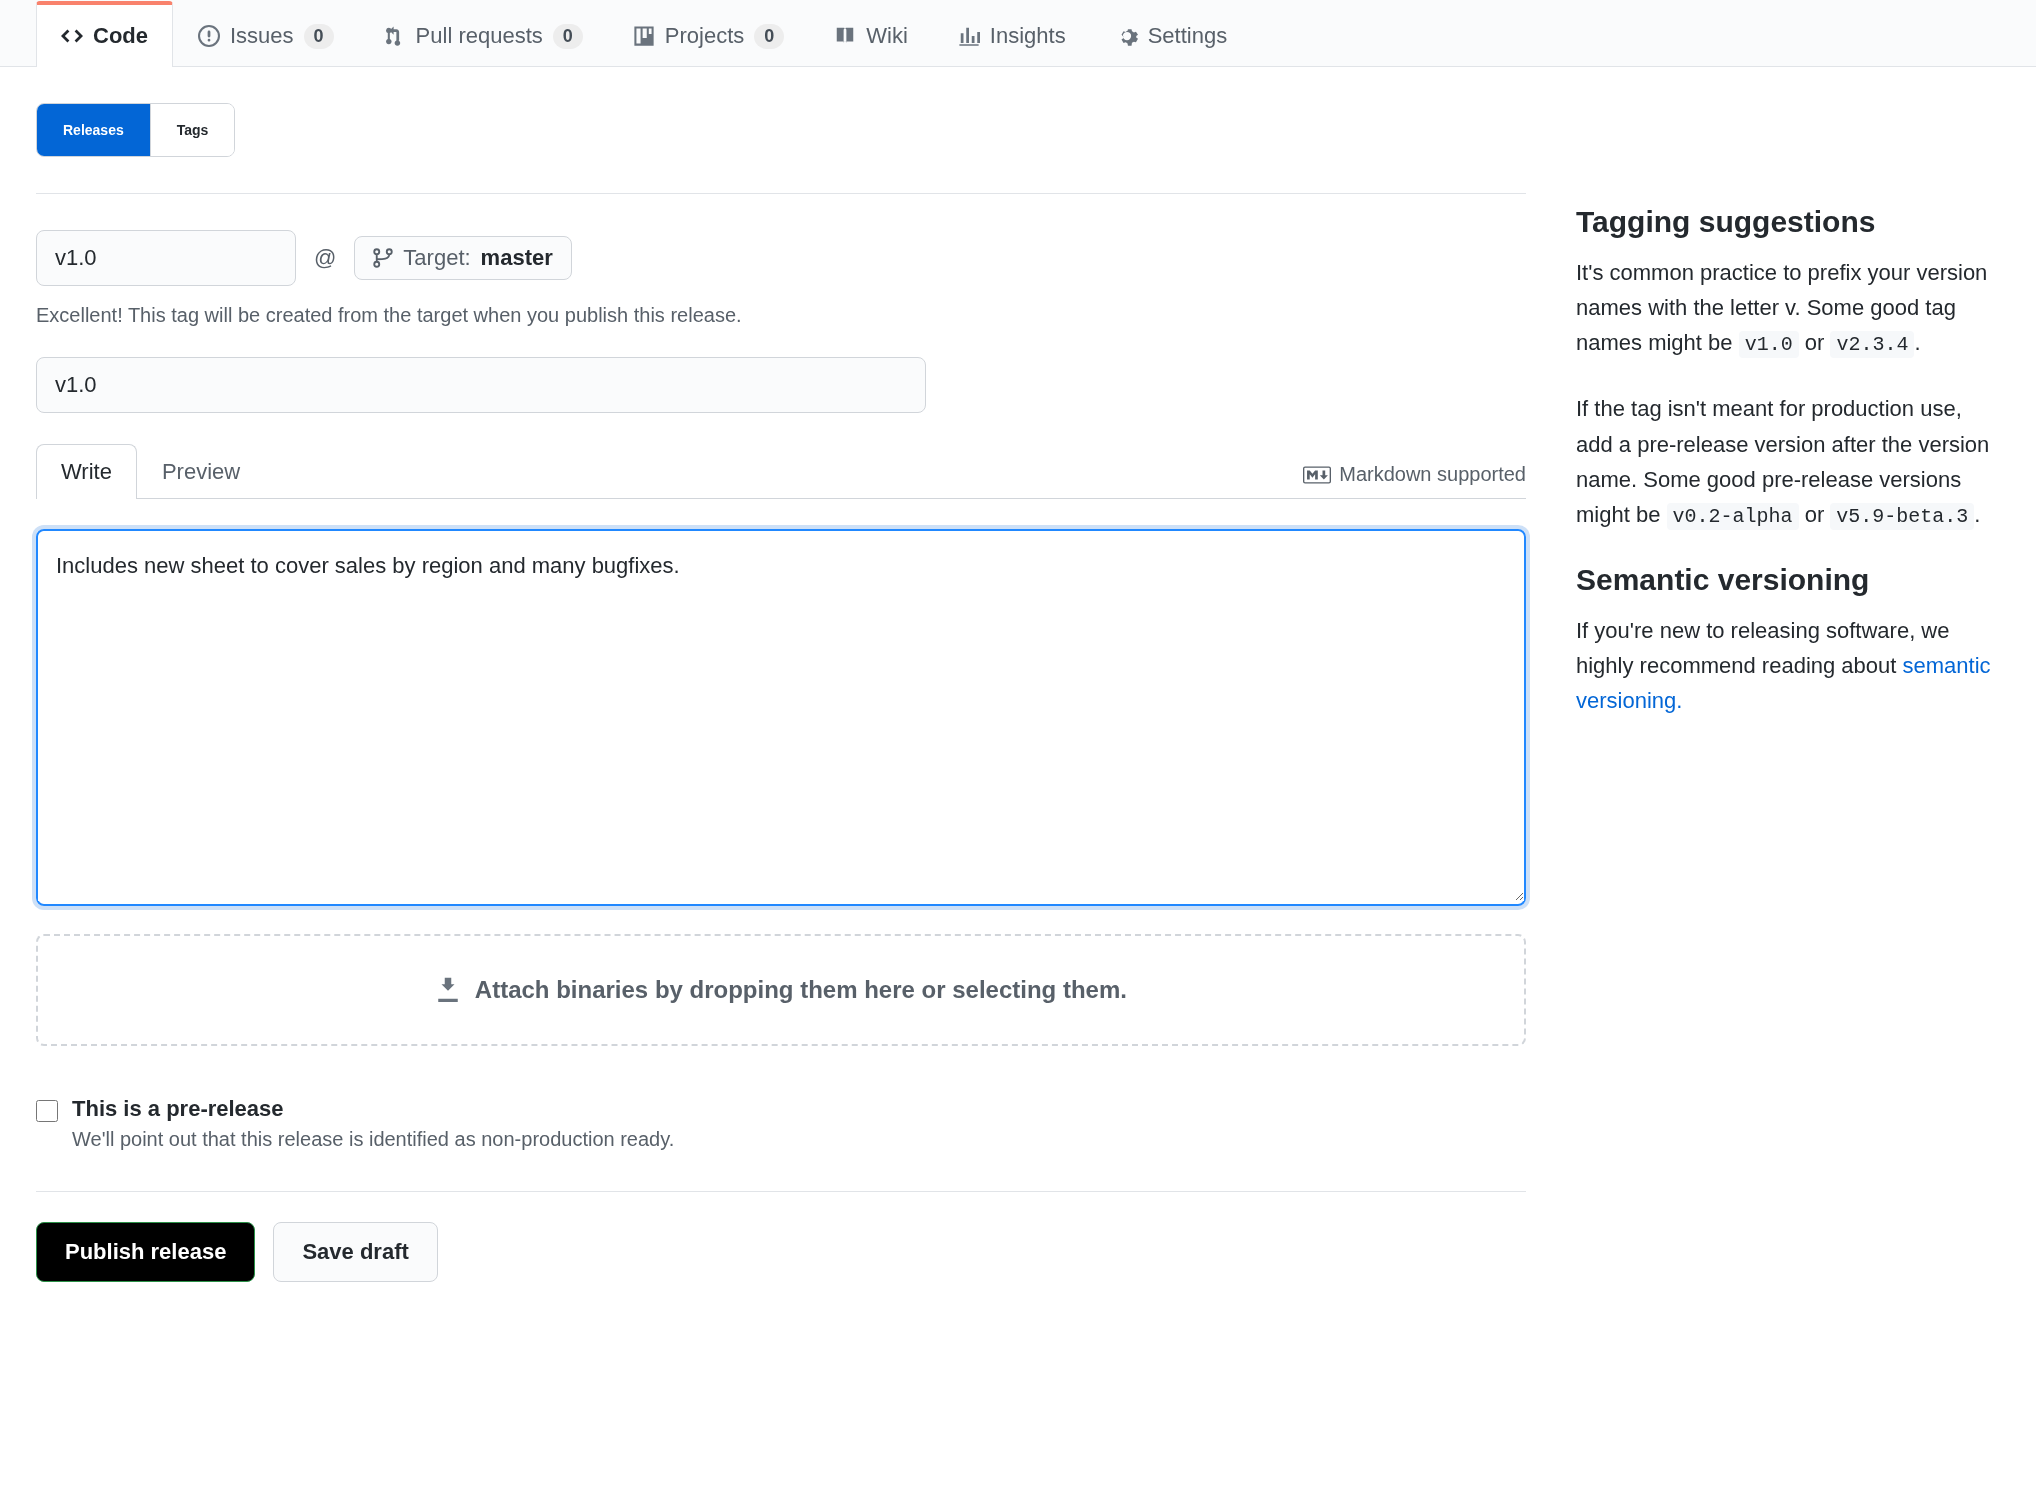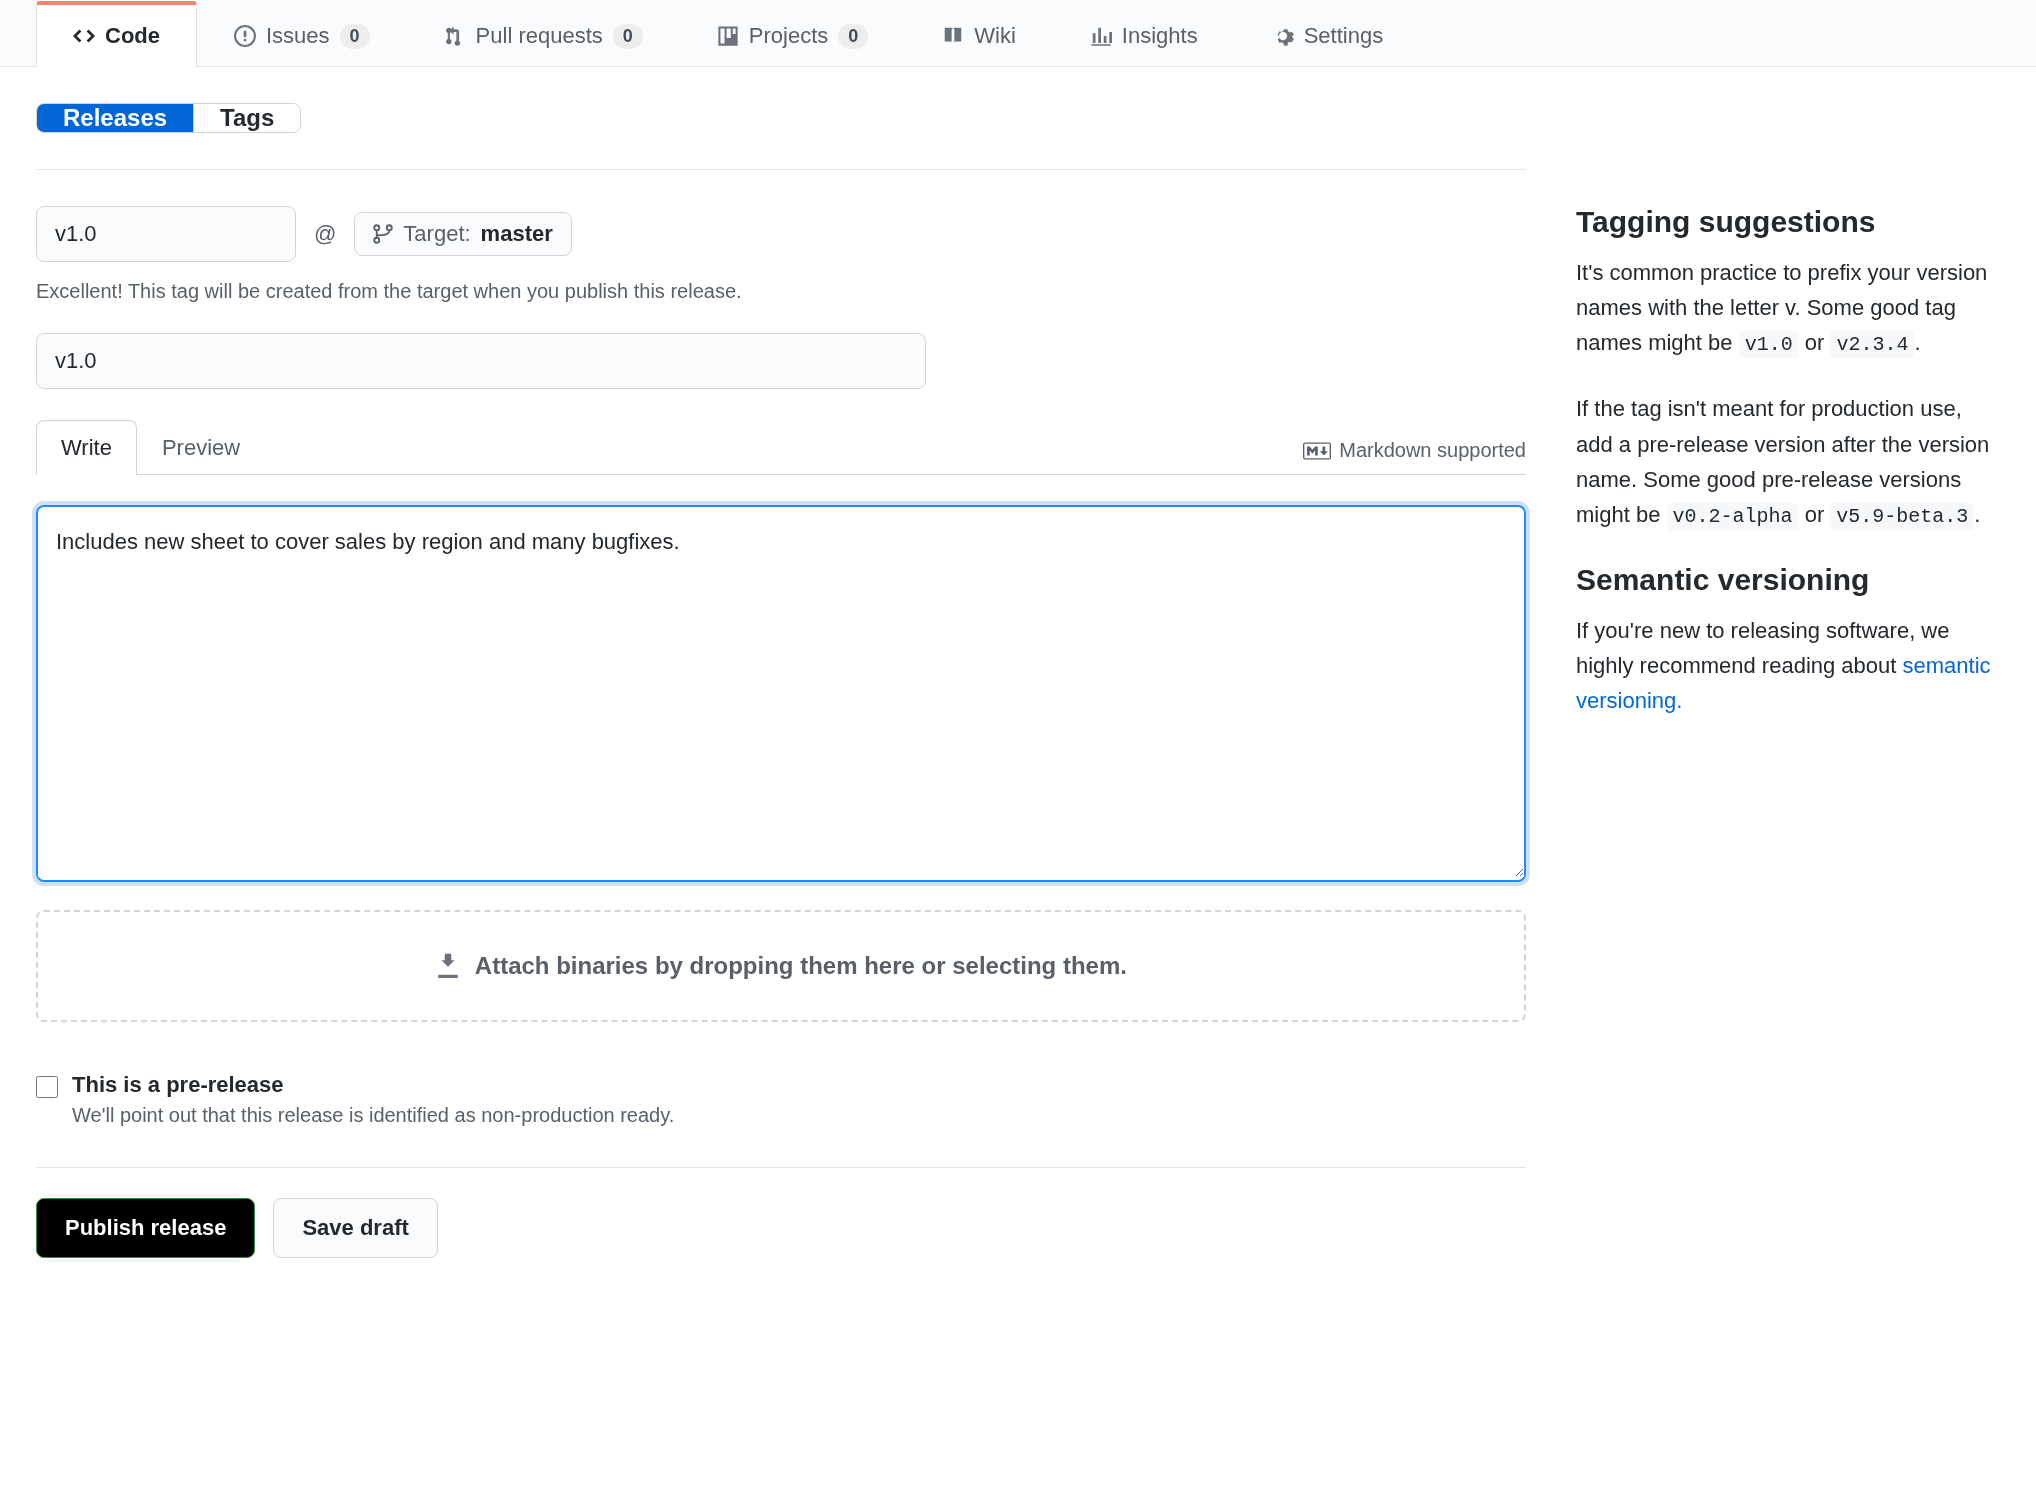--- a/index.html
+++ b/index.html
@@ -10,21 +10,21 @@
   background: #fff;
 }
 .container { max-width: 2036px; }
 .repo-nav {
   border-bottom: 1px solid #e1e4e8;
   background: #fafbfc;
   padding: 0 36px;
 }
 .repo-nav ul { list-style: none; display: flex; gap: 0; }
 .repo-nav li {
-  padding: 18px 36px;
+  padding: 18px 24px;
   display: flex;
   align-items: center;
   gap: 10px;
   font-size: 22px;
   color: #586069;
   cursor: pointer;
   border: 1px solid transparent;
   border-top: 4px solid transparent;
   border-bottom: none;
   position: relative;
@@ -54,22 +54,22 @@
 .left-col { flex: 0 0 1490px; }
 .right-col { flex: 1; padding-top: 102px; }
 .subnav {
   display: inline-flex;
   border: 1px solid #d1d5da;
   border-radius: 8px;
   overflow: hidden;
   margin-bottom: 36px;
 }
 .subnav-item {
-  padding: 0 26px;
-  font-size: 24px;
+  padding: 18px 26px;
+  font-size: 14px;
   font-weight: 600;
   cursor: pointer;
   background: #fff;
   color: #24292e;
 }
 .subnav-item.selected { background: #0366d6; color: #fff; }
 .subnav-item + .subnav-item { border-left: 1px solid #d1d5da; }
 hr.sep { border: none; border-top: 1px solid #e1e4e8; margin: 0 0 36px 0; }
 .tag-row { display: flex; align-items: center; gap: 18px; margin-bottom: 18px; }
 .tag-input {

